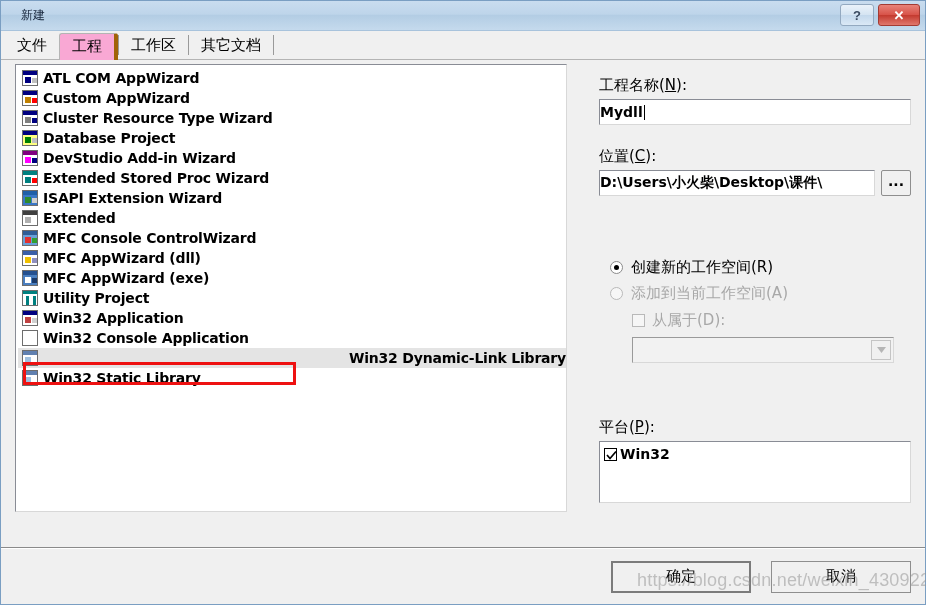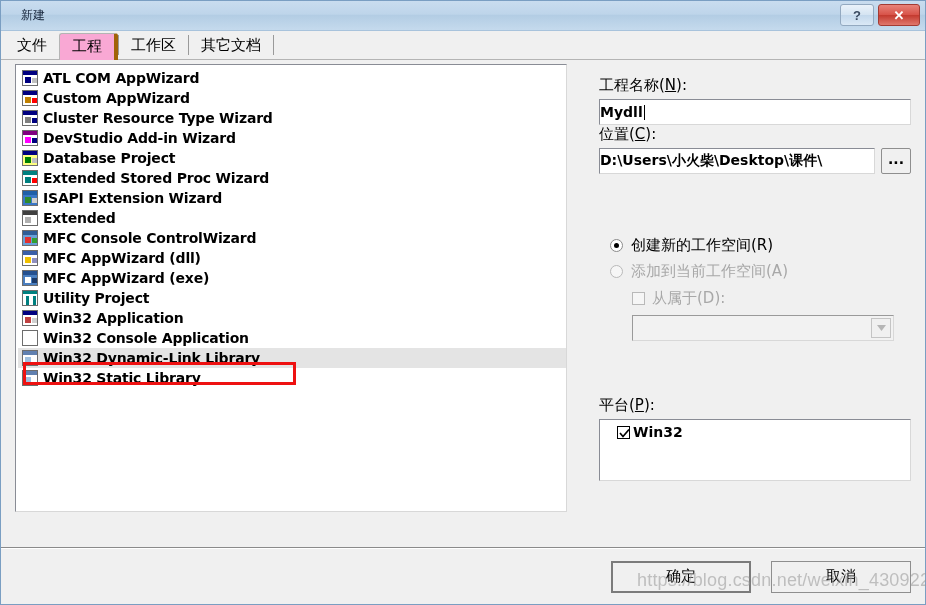--- a/index.html
+++ b/index.html
@@ -150,20 +150,21 @@
   .litem {
     height: 20px;
     display: flex;
     align-items: center;
     padding-left: 4px;
     cursor: default;
     position: relative;
   }
   .litem.selected {
     background: #e4e4e4;
+    justify-content: space-between;
   }
   .litem .label {
     font-family: "DejaVu Sans", sans-serif;
     font-size: 14px;
     font-weight: bold;
     color: #000000;
     white-space: nowrap;
     letter-spacing: -0.2px;
     margin-left: 5px;
   }
@@ -358,21 +359,21 @@
     margin-top: 4px;
     height: 62px;
     background: #ffffff;
     box-sizing: border-box;
     border-top: 1px solid #898c95;
     border-left: 1px solid #898c95;
     border-right: 1px solid #d8d8d8;
     border-bottom: 1px solid #d8d8d8;
     padding: 4px 0 0 4px;
   }
-  .platitem { display: flex; align-items: center; margin-left: 13px; }
+  .platitem { display: flex; align-items: center; }
   .platcheck {
     width: 13px; height: 13px;
     flex: 0 0 13px;
     box-sizing: border-box;
     border: 1px solid #000000;
     background: #ffffff;
     position: relative;
     margin-right: 3px;
   }
   .platcheck svg { position: absolute; left: 1px; top: 1px; }
@@ -487,34 +488,34 @@
         </div>
         <div class="litem">
           <span class="ico v2">
               <i class="bar"></i>
               <i class="sq1"></i>
               <i class="sq2"></i>
             </span>
           <span class="label">Cluster Resource Type Wizard</span>
         </div>
         <div class="litem">
+          <span class="ico v4">
+              <i class="bar"></i>
+              <i class="sq1"></i>
+              <i class="sq2"></i>
+            </span>
+          <span class="label">Database Project</span>
+        </div>
+        <div class="litem">
           <span class="ico v5">
               <i class="bar"></i>
               <i class="sq1"></i>
               <i class="sq2"></i>
             </span>
           <span class="label">DevStudio Add-in Wizard</span>
-        </div>
-        <div class="litem">
-          <span class="ico v4">
-              <i class="bar"></i>
-              <i class="sq1"></i>
-              <i class="sq2"></i>
-            </span>
-          <span class="label">Database Project</span>
         </div>
         <div class="litem">
           <span class="ico v6">
               <i class="bar"></i>
               <i class="sq1"></i>
               <i class="sq2"></i>
             </span>
           <span class="label">Extended Stored Proc Wizard</span>
         </div>
         <div class="litem">
@@ -604,21 +605,21 @@
       <div class="rightcol">
 
         <div class="fieldlabel">
           <span>工程名称</span><span>(</span><span class="acc">N</span><span>)</span><span>:</span>
         </div>
         <div class="textinput" placeholder="">
           <span>Mydll</span>
             <span class="caret"></span>
         </div>
 
-        <div class="fieldlabel" style="">
+        <div class="fieldlabel" style="margin-top:22px;">
           <span>位置</span><span>(</span><span class="acc">C</span><span>)</span><span>:</span>
         </div>
         <div class="row-path">
           <div class="textinput" placeholder="">
             <span>D:\Users\小火柴\Desktop\课件\</span>
           </div>
           <div class="browsebtn">...</div>
         </div>
 
         <div class="optblock">

